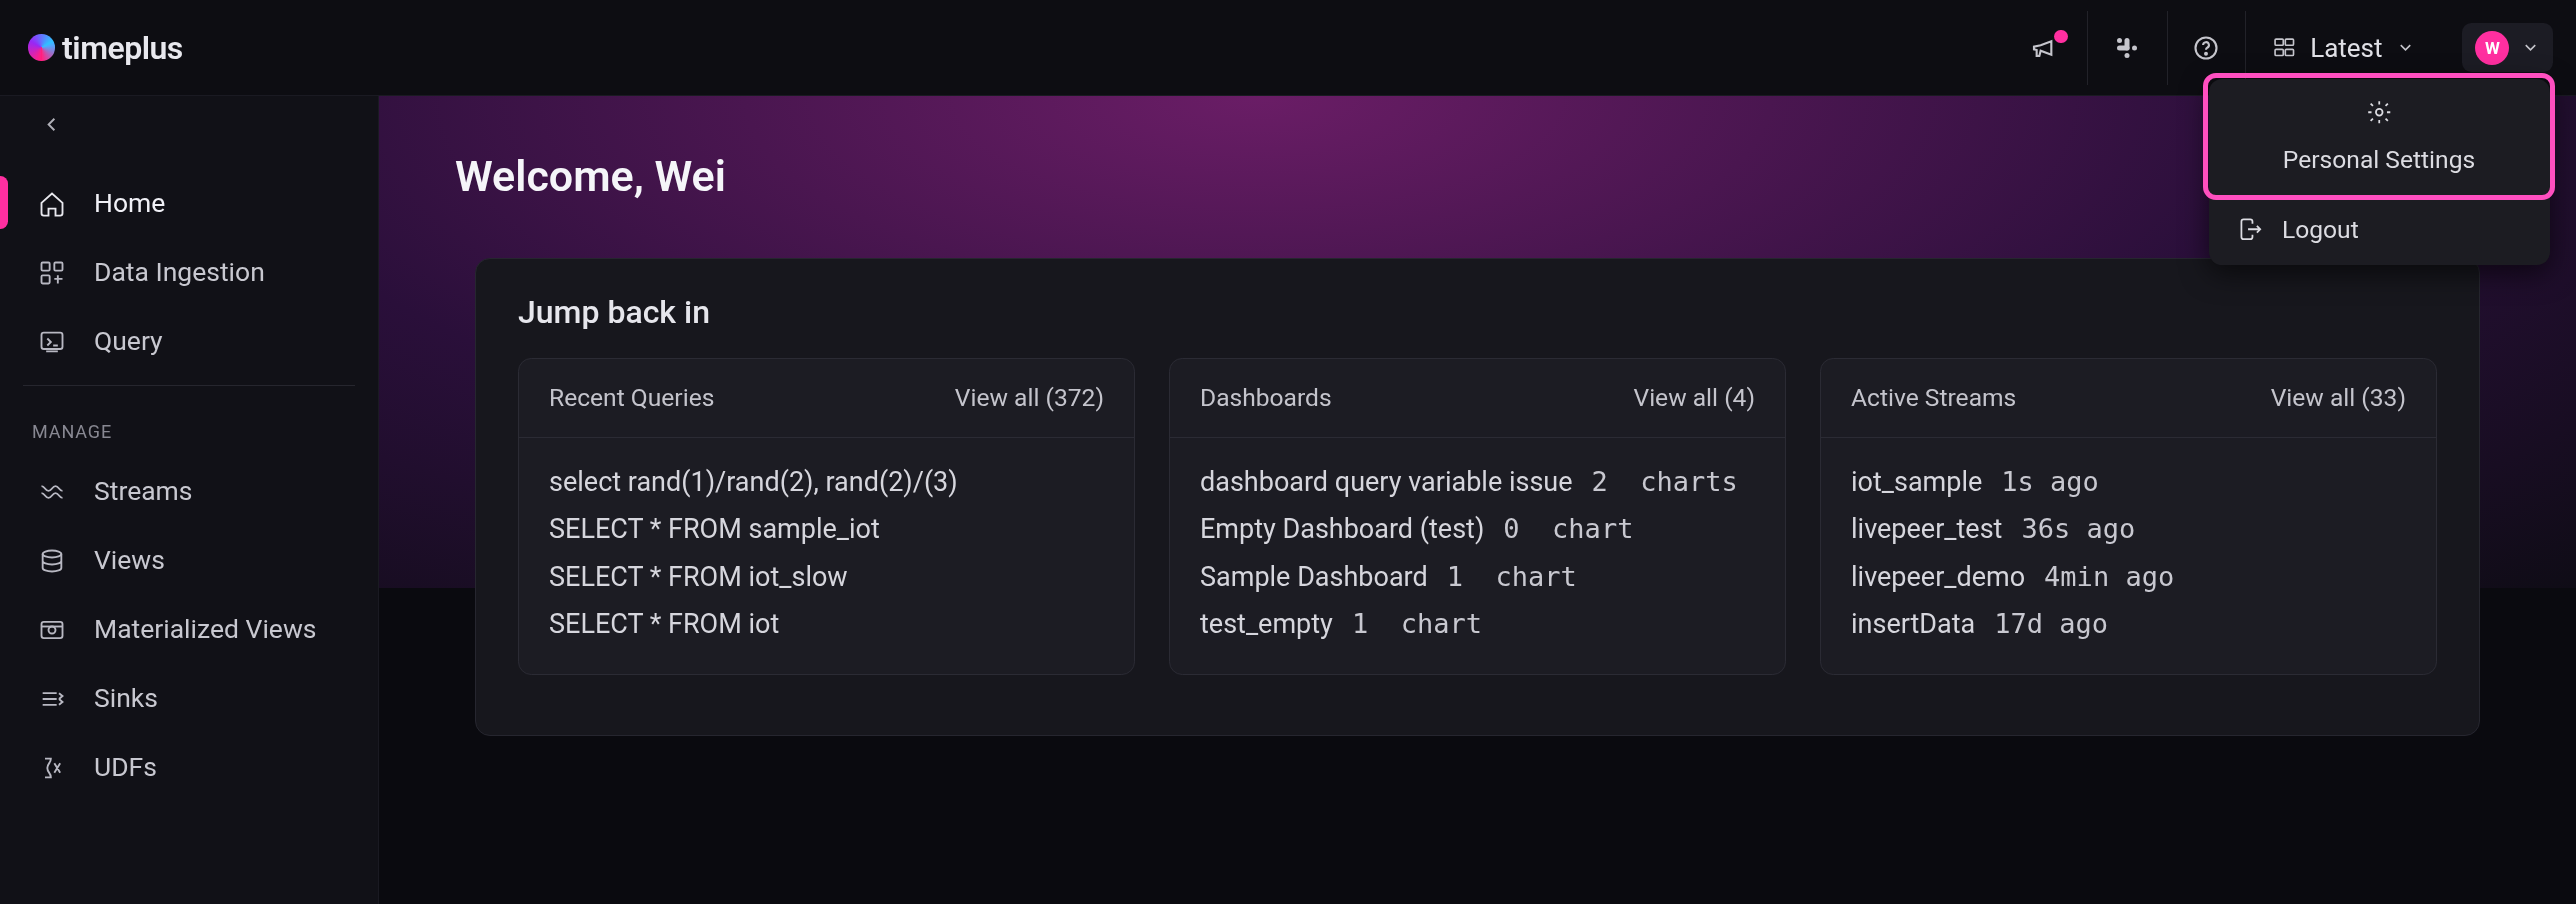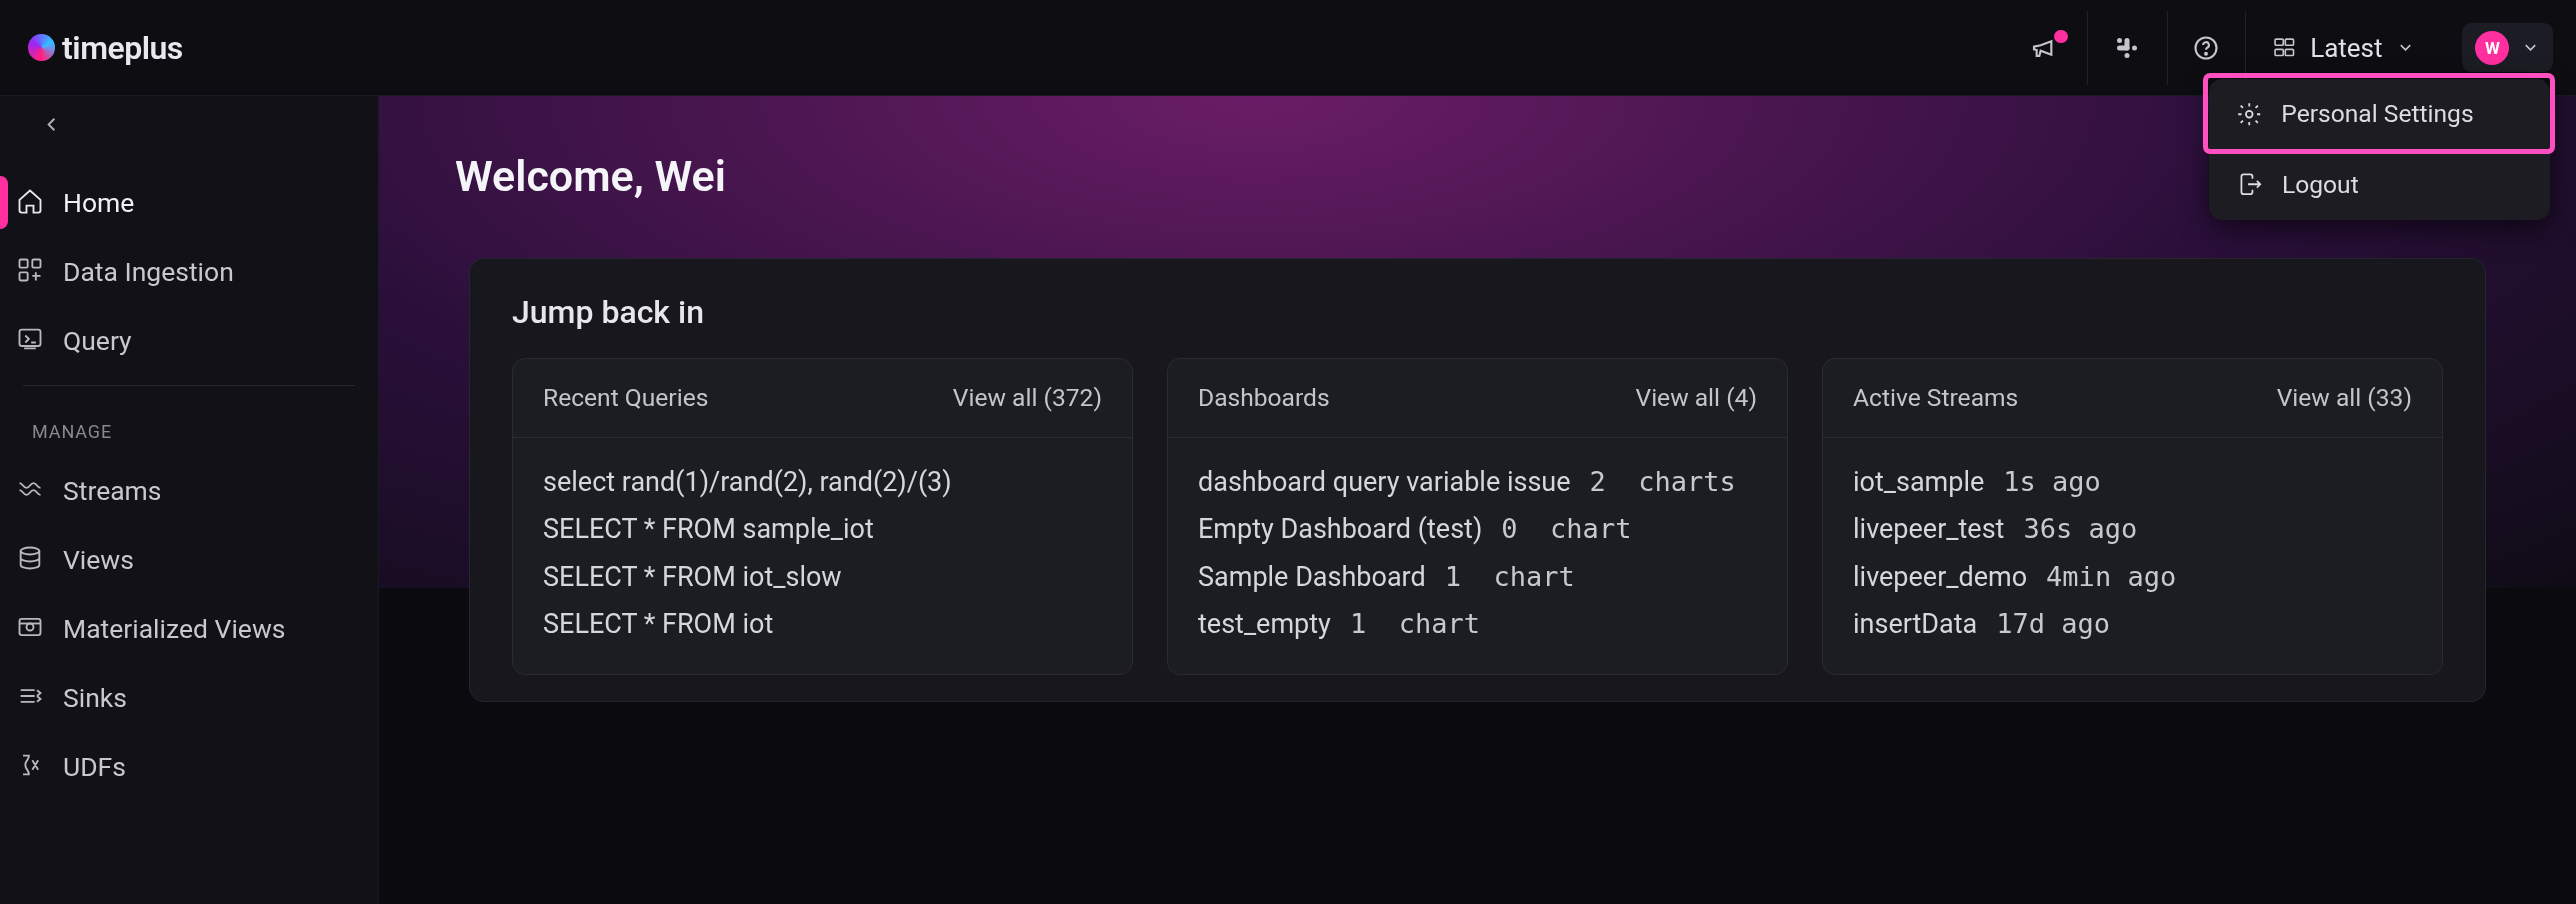--- a/index.html
+++ b/index.html
@@ -85,44 +85,45 @@
   .user-menu-item {
     display: flex; align-items: center; gap: 19px;
     padding: 21px 28px;
     font-size: 24.6px;
     color: #dcdce2;
     cursor: pointer;
   }
   .user-menu-item.highlight {
     position: relative;
     border: 5.7px solid #ff4fc0;
-    border-radius: 7px;
+    border-radius: 13px;
     margin: -5.7px;
     z-index: 2;
+    flex-direction: column;
   }
   
   .layout { display: flex; height: calc(100% - 74px); }
   
   .sidebar {
     width: 379px;
     background: #111117;
     padding-top: 19px;
     border-right: 0.9px solid #1a1a22;
     position: relative;
   }
   .collapse-chevron {
     position: absolute;
     top: 17px; left: 40px;
     color: #b0b0b8;
     cursor: pointer;
   }
   .nav-list { margin-top: 53px; }
   .nav-item {
-    display: flex; align-items: flex-start; gap: 19px;
-    padding: 19px 16px;
+    display: flex; align-items: flex-end; gap: 28px;
+    padding: 19px 38px;
     font-size: 26.5px;
     color: #c8c8d0;
     cursor: pointer;
     position: relative;
   }
   .nav-item.active::before {
     content: "";
     position: absolute; left: 0; top: 7.6px; bottom: 7.6px;
     width: 7.6px; background: #ff2fa0; border-radius: 0 7.6px 7.6px 0;
   }
@@ -146,22 +147,22 @@
     height: 492px;
     background: radial-gradient(ellipse at 40% 0%, #6a1d66 0%, #2a0f3a 55%, #0f0c16 100%);
     padding: 55px 76px 0;
     position: relative;
   }
   .hero-title { font-size: 43px; font-weight: 600; color: #f5f5f9; margin-bottom: 57px; }
   .panel {
     background: #17171d;
     border: 0.9px solid #26262f;
     border-radius: 15px;
-    padding: 34px 42px 26px;
-    margin: 0 14px;
+    padding: 34px 42px 60px;
+    margin: 0 20px;
   }
   .panel-title { font-size: 32px; font-weight: 500; color: #e6e6ec; margin-bottom: 26.5px; }
   .cards { display: flex; gap: 34px; }
   .card {
     flex: 1;
     background: #1c1c23;
     border: 0.9px solid #2b2b34;
     border-radius: 13.2px;
     overflow: hidden;
   }

